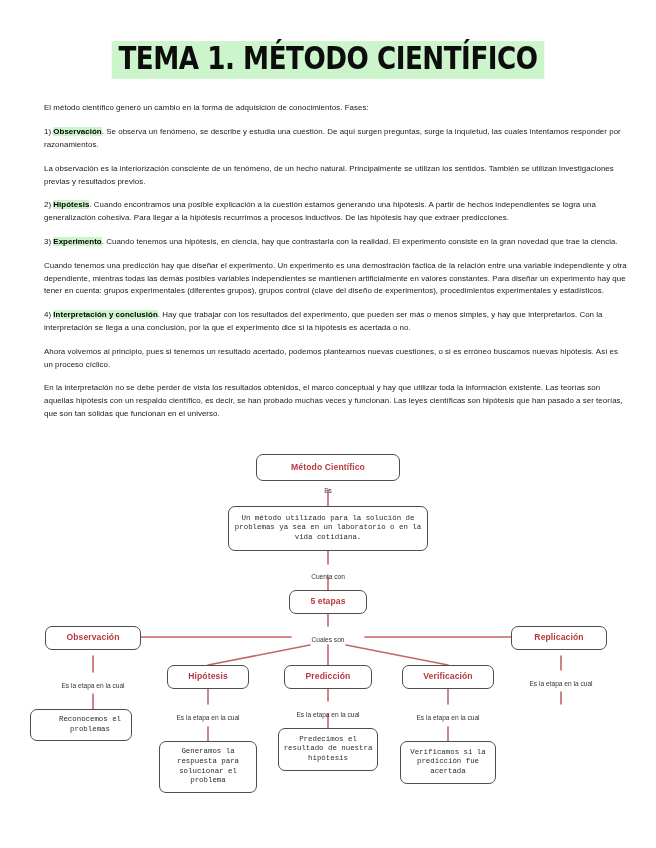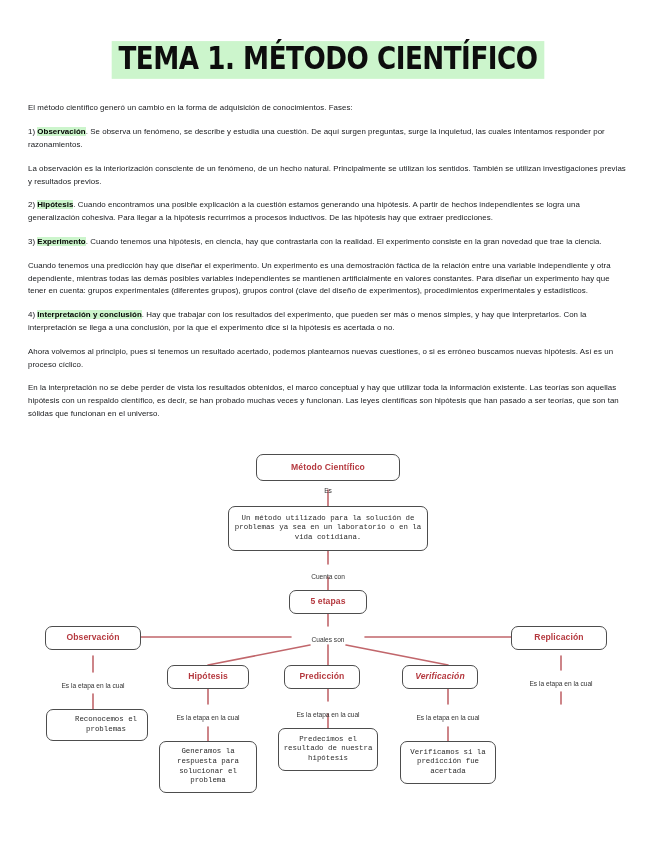--- a/index.html
+++ b/index.html
@@ -42,21 +42,21 @@
     line-height: 1.05;
     transform: scaleY(1.18) scaleX(0.97);
     transform-origin: center;
   }
 
   
   .body-text {
     margin-top: 14px;
   }
   p.para {
-    margin: 0 0 11px 0;
+    margin: 0 0 11px 16px;
     font-size: 7.9px;
     line-height: 1.62;
     text-align: left;
     color: #17191c;
     letter-spacing: 0.05px;
   }
   .hl {
     background: #ccf5cc;
     font-weight: bold;
     color: #000;
@@ -199,45 +199,45 @@
     <div class="conn-label" style="left:263px; top:195px; width:74px;">
       <span>Cuales son</span>
     </div>
 
     <div class="node head" style="left:17px; top:194px; width:96px; height:24px;">
       <span>Observación</span>
     </div>
     <div class="conn-label" style="left:24px; top:241px; width:82px;">
       <span>Es la etapa en la cual</span>
     </div>
-    <div class="node plain" style="left:18px; top:277px; width:102px; height:32px;padding-left:22px;">
+    <div class="node plain" style="left:2px; top:277px; width:102px; height:32px;padding-left:22px;">
       <span>Reconocemos el problemas</span>
     </div>
 
     <div class="node head" style="left:139px; top:233px; width:82px; height:24px;">
       <span>Hipótesis</span>
     </div>
     <div class="conn-label" style="left:141px; top:273px; width:78px;">
       <span>Es la etapa en la cual</span>
     </div>
     <div class="node plain" style="left:131px; top:309px; width:98px; height:52px;">
       <span>Generamos la respuesta para solucionar el problema</span>
     </div>
 
-    <div class="node head" style="left:256px; top:233px; width:76px; height:24px;">
+    <div class="node head" style="left:256px; top:233px; width:88px; height:24px;">
       <span>Predicción</span>
     </div>
     <div class="conn-label" style="left:252px; top:270px; width:96px;">
       <span>Es la etapa en la cual</span>
     </div>
     <div class="node plain" style="left:250px; top:296px; width:100px; height:43px;">
       <span>Predecimos el resultado de nuestra hipótesis</span>
     </div>
 
-    <div class="node head" style="left:374px; top:233px; width:76px; height:24px;font-style:italic;">
+    <div class="node head" style="left:374px; top:233px; width:92px; height:24px;">
       <span>Verificación</span>
     </div>
     <div class="conn-label" style="left:381px; top:273px; width:78px;">
       <span>Es la etapa en la cual</span>
     </div>
     <div class="node head" style="left:483px; top:194px; width:96px; height:24px;">
       <span>Replicación</span>
     </div>
 
     <div class="node plain" style="left:372px; top:309px; width:96px; height:43px;">

